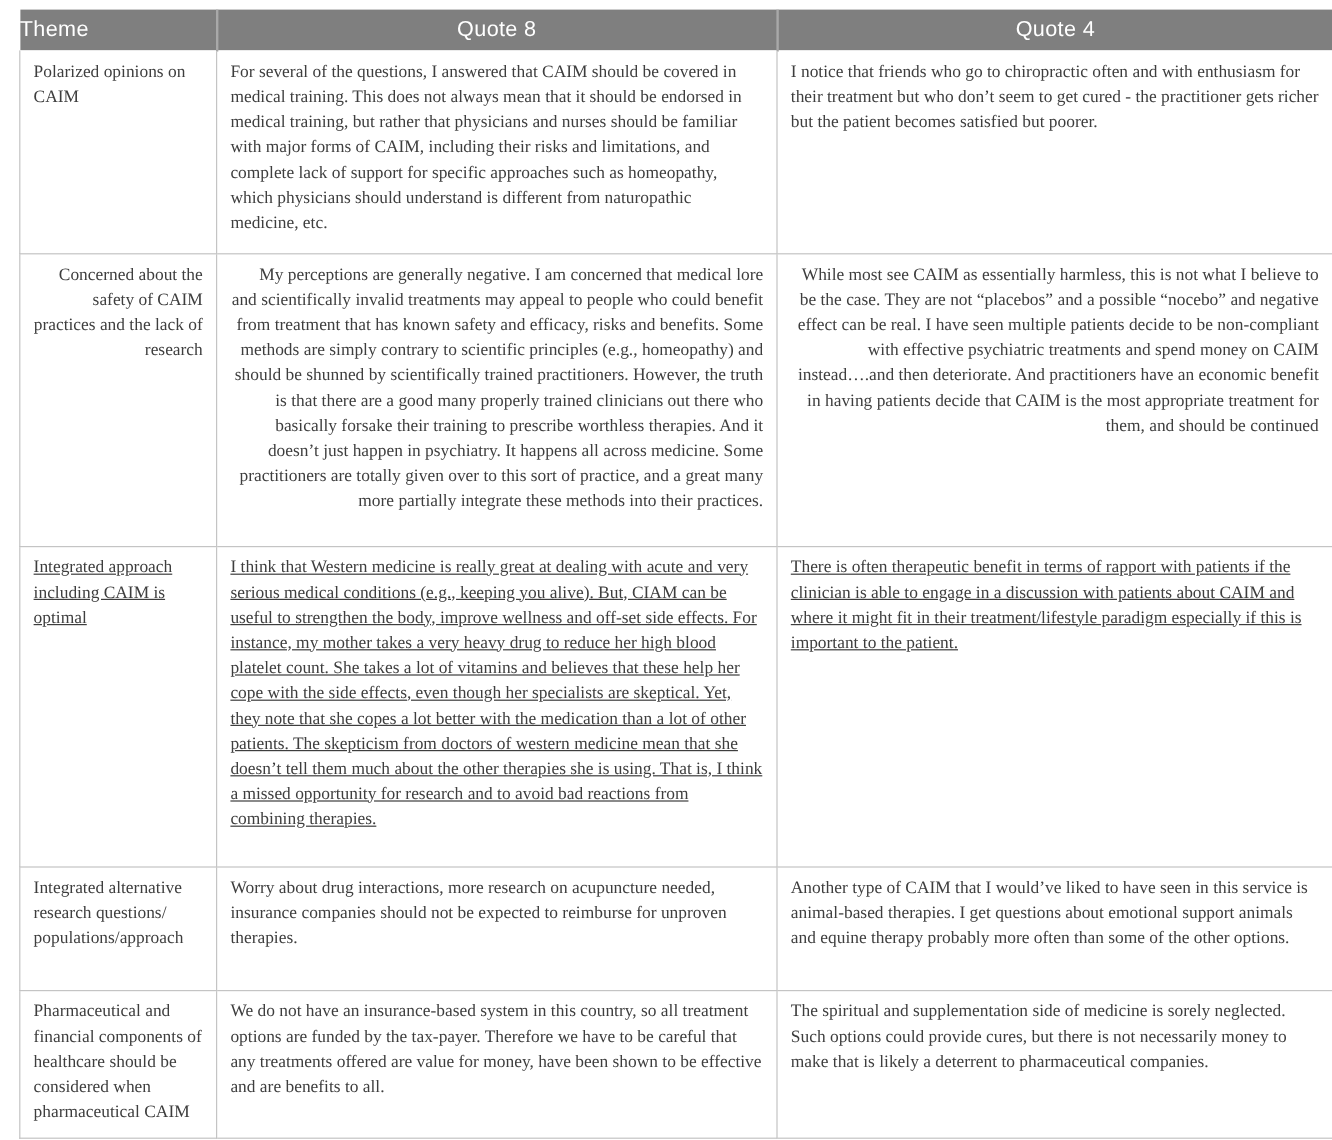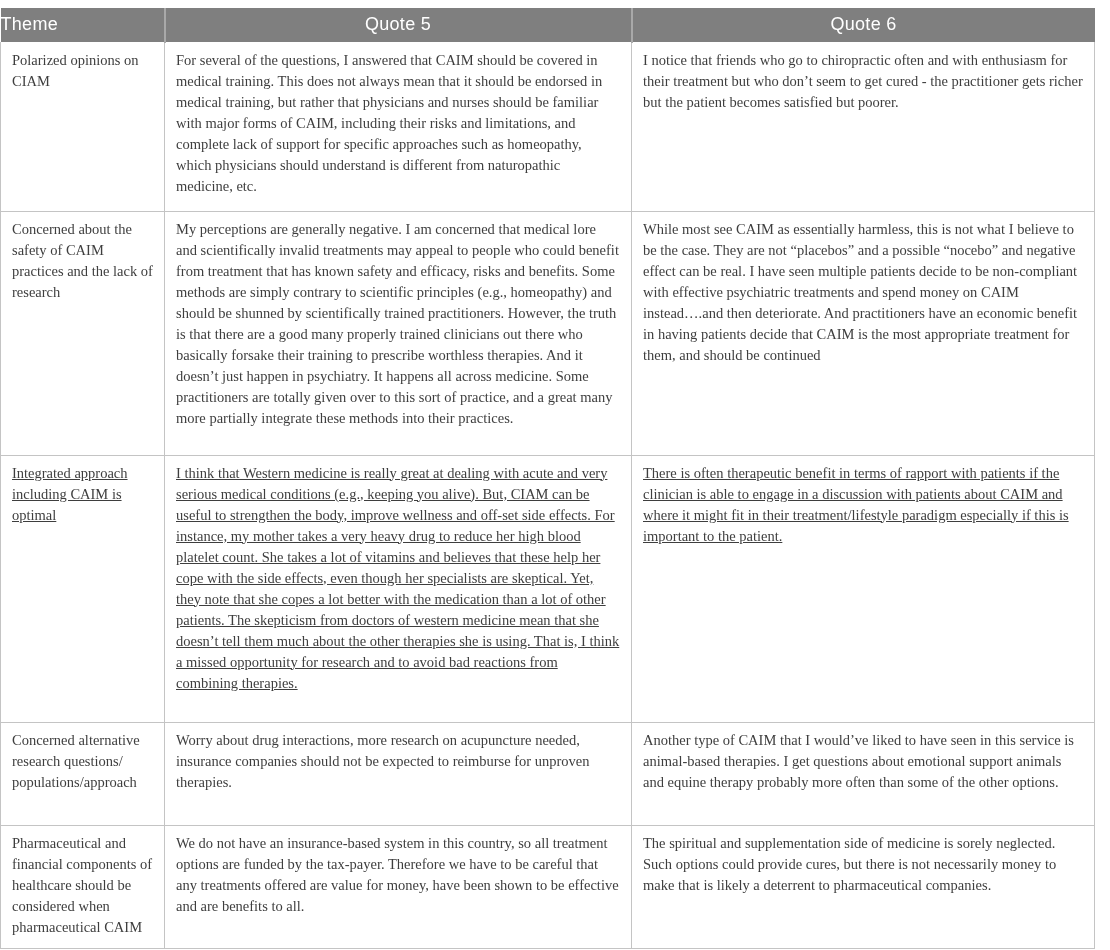--- a/index.html
+++ b/index.html
@@ -6,21 +6,21 @@
     margin: 0;
     padding: 0;
     background: #ffffff;
     width: 1110px;
   }
   .page {
     position: relative;
     width: 1110px;
     height: 950px;
     box-sizing: border-box;
-    padding: 8px 8px 0 0;
+    padding: 8px 8px 0 16px;
     font-family: "Liberation Serif", serif;
   }
   table.qual-table {
     border-collapse: collapse;
     table-layout: fixed;
     width: 1094px;
   }
   table.qual-table th {
     box-sizing: border-box;
     height: 34px;
@@ -47,55 +47,55 @@
     font-size: 14.5px;
     line-height: 21px;
     color: #3e3e3e;
     text-align: left;
     overflow: hidden;
   }
   
   table.qual-table tbody tr:first-child td { border-top: 1px solid #ffffff; }
 
   tr.row-0 td { height: 169px; }
-  tr.row-1 td { height: 244px; }
+  tr.row-1 td { height: 244px; text-align: right; }
   tr.row-2 td { height: 267px; text-decoration: underline; }
   tr.row-3 td { height: 103px; }
   tr.row-4 td { height: 112px; }
 </style>
 </head>
 <body>
 
 <div class="page">
   <table class="qual-table">
     <thead>
       <tr>
         <th class="col-theme">Theme</th>
-        <th class="col-q1">Quote 5</th>
-        <th class="col-q2">Quote 6</th>
+        <th class="col-q1">Quote 8</th>
+        <th class="col-q2">Quote 4</th>
       </tr>
     </thead>
     <tbody>
       <tr class="row-0">
-        <td>Polarized opinions on CIAM</td>
+        <td>Polarized opinions on CAIM</td>
         <td>For several of the questions, I answered that CAIM should be covered in medical training. This does not always mean that it should be endorsed in medical training, but rather that physicians and nurses should be familiar with major forms of CAIM, including their risks and limitations, and complete lack of support for specific approaches such as homeopathy, which physicians should understand is different from naturopathic medicine, etc.</td>
         <td>I notice that friends who go to chiropractic often and with enthusiasm for their treatment but who don’t seem to get cured - the practitioner gets richer but the patient becomes satisfied but poorer.</td>
       </tr>
       <tr class="row-1">
         <td>Concerned about the safety of CAIM practices and the lack of research</td>
         <td>My perceptions are generally negative. I am concerned that medical lore and scientifically invalid treatments may appeal to people who could benefit from treatment that has known safety and efficacy, risks and benefits. Some methods are simply contrary to scientific principles (e.g., homeopathy) and should be shunned by scientifically trained practitioners. However, the truth is that there are a good many properly trained clinicians out there who basically forsake their training to prescribe worthless therapies. And it doesn’t just happen in psychiatry. It happens all across medicine. Some practitioners are totally given over to this sort of practice, and a great many more partially integrate these methods into their practices.</td>
         <td>While most see CAIM as essentially harmless, this is not what I believe to be the case. They are not “placebos” and a possible “nocebo” and negative effect can be real. I have seen multiple patients decide to be non-compliant with effective psychiatric treatments and spend money on CAIM instead….and then deteriorate. And practitioners have an economic benefit in having patients decide that CAIM is the most appropriate treatment for them, and should be continued</td>
       </tr>
       <tr class="row-2">
         <td>Integrated approach including CAIM is optimal</td>
         <td>I think that Western medicine is really great at dealing with acute and very serious medical conditions (e.g., keeping you alive). But, CIAM can be useful to strengthen the body, improve wellness and off-set side effects. For instance, my mother takes a very heavy drug to reduce her high blood platelet count. She takes a lot of vitamins and believes that these help her cope with the side effects, even though her specialists are skeptical. Yet, they note that she copes a lot better with the medication than a lot of other patients. The skepticism from doctors of western medicine mean that she doesn’t tell them much about the other therapies she is using. That is, I think a missed opportunity for research and to avoid bad reactions from combining therapies.</td>
         <td>There is often therapeutic benefit in terms of rapport with patients if the clinician is able to engage in a discussion with patients about CAIM and where it might fit in their treatment/lifestyle paradigm especially if this is important to the patient.</td>
       </tr>
       <tr class="row-3">
-        <td>Concerned alternative research questions/ populations/approach</td>
+        <td>Integrated alternative research questions/ populations/approach</td>
         <td>Worry about drug interactions, more research on acupuncture needed, insurance companies should not be expected to reimburse for unproven therapies.</td>
         <td>Another type of CAIM that I would’ve liked to have seen in this service is animal-based therapies. I get questions about emotional support animals and equine therapy probably more often than some of the other options.</td>
       </tr>
       <tr class="row-4">
         <td>Pharmaceutical and financial components of healthcare should be considered when pharmaceutical CAIM</td>
         <td>We do not have an insurance-based system in this country, so all treatment options are funded by the tax-payer. Therefore we have to be careful that any treatments offered are value for money, have been shown to be effective and are benefits to all.</td>
         <td>The spiritual and supplementation side of medicine is sorely neglected. Such options could provide cures, but there is not necessarily money to make that is likely a deterrent to pharmaceutical companies.</td>
       </tr>
     </tbody>
   </table>

